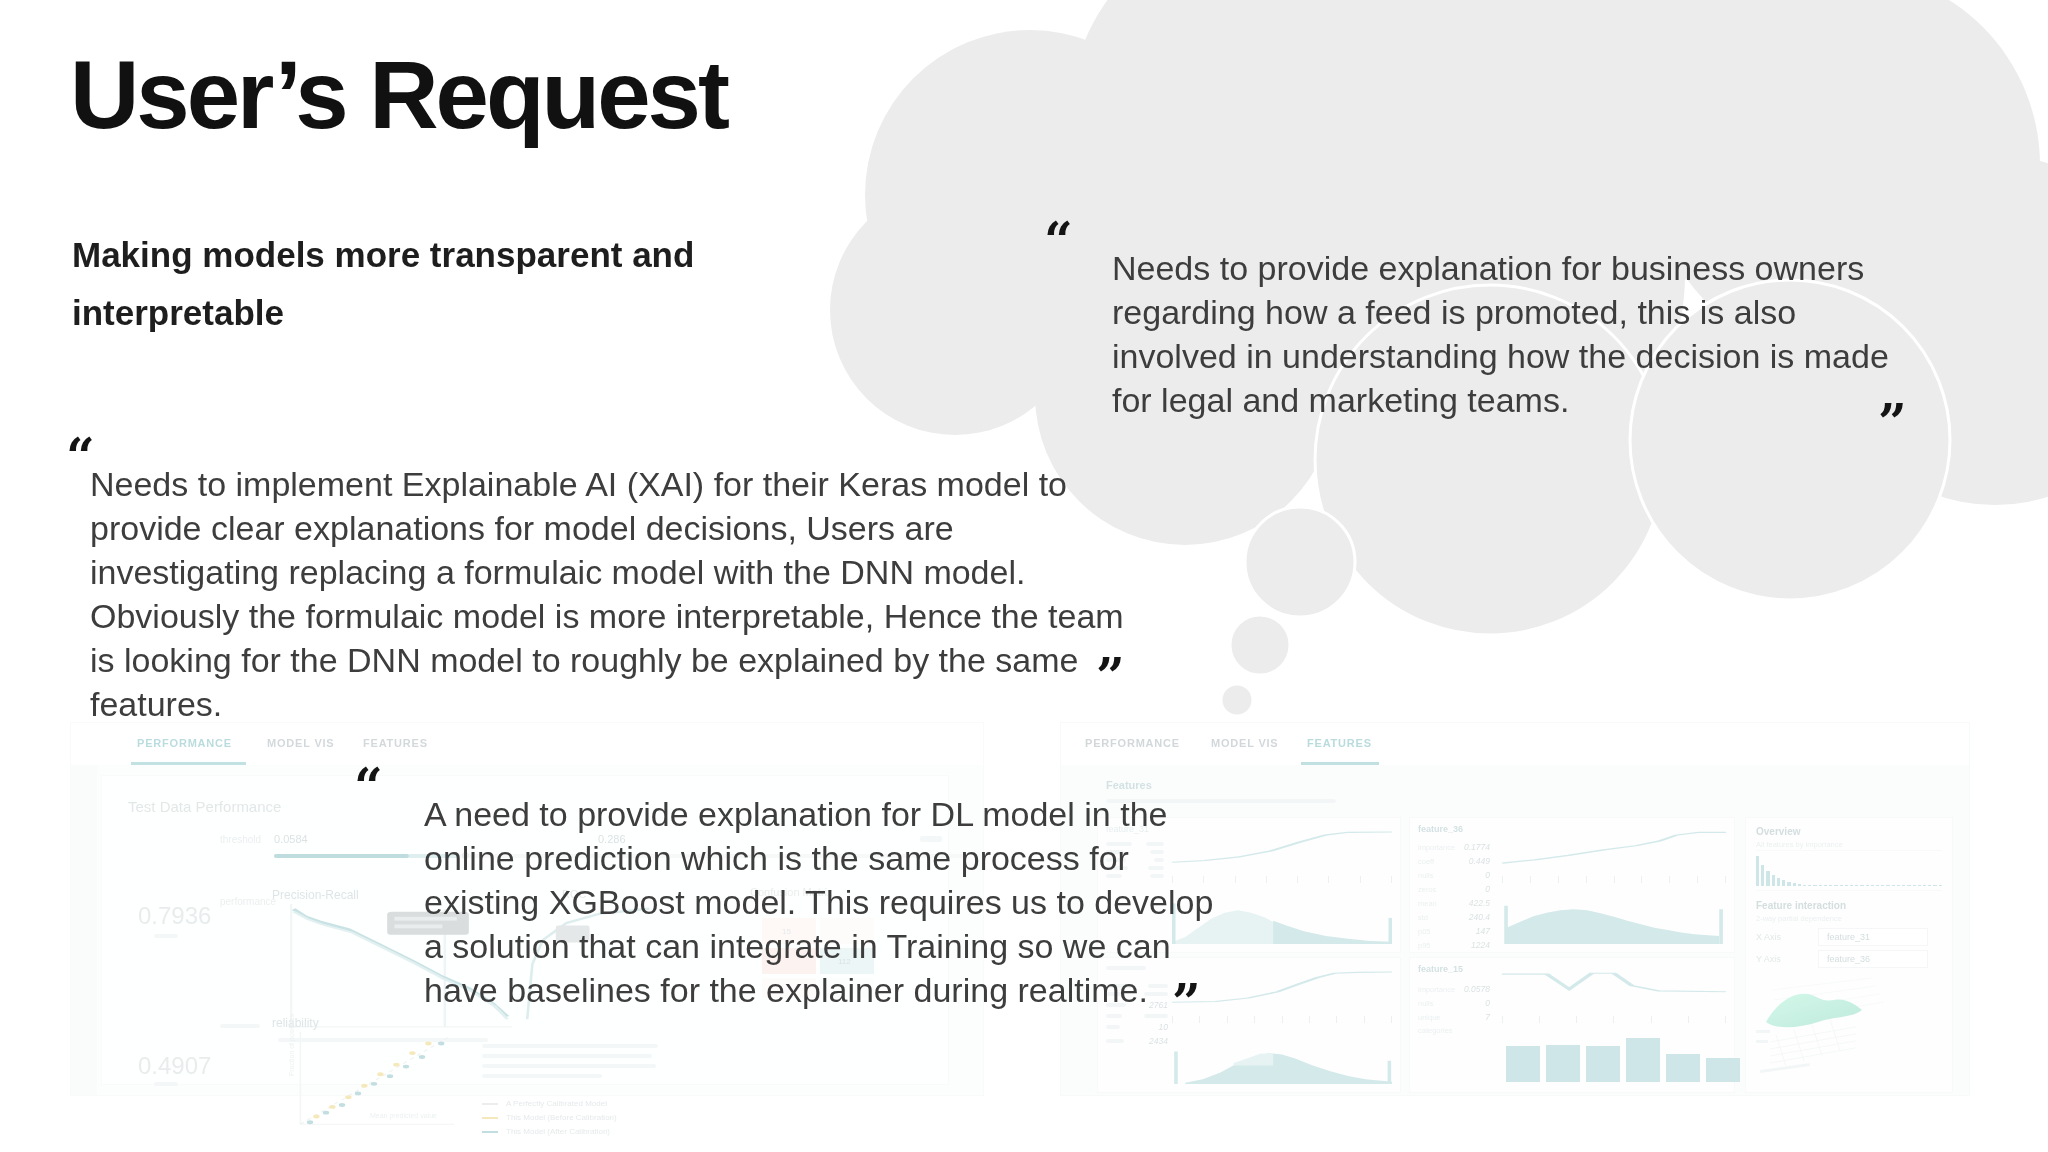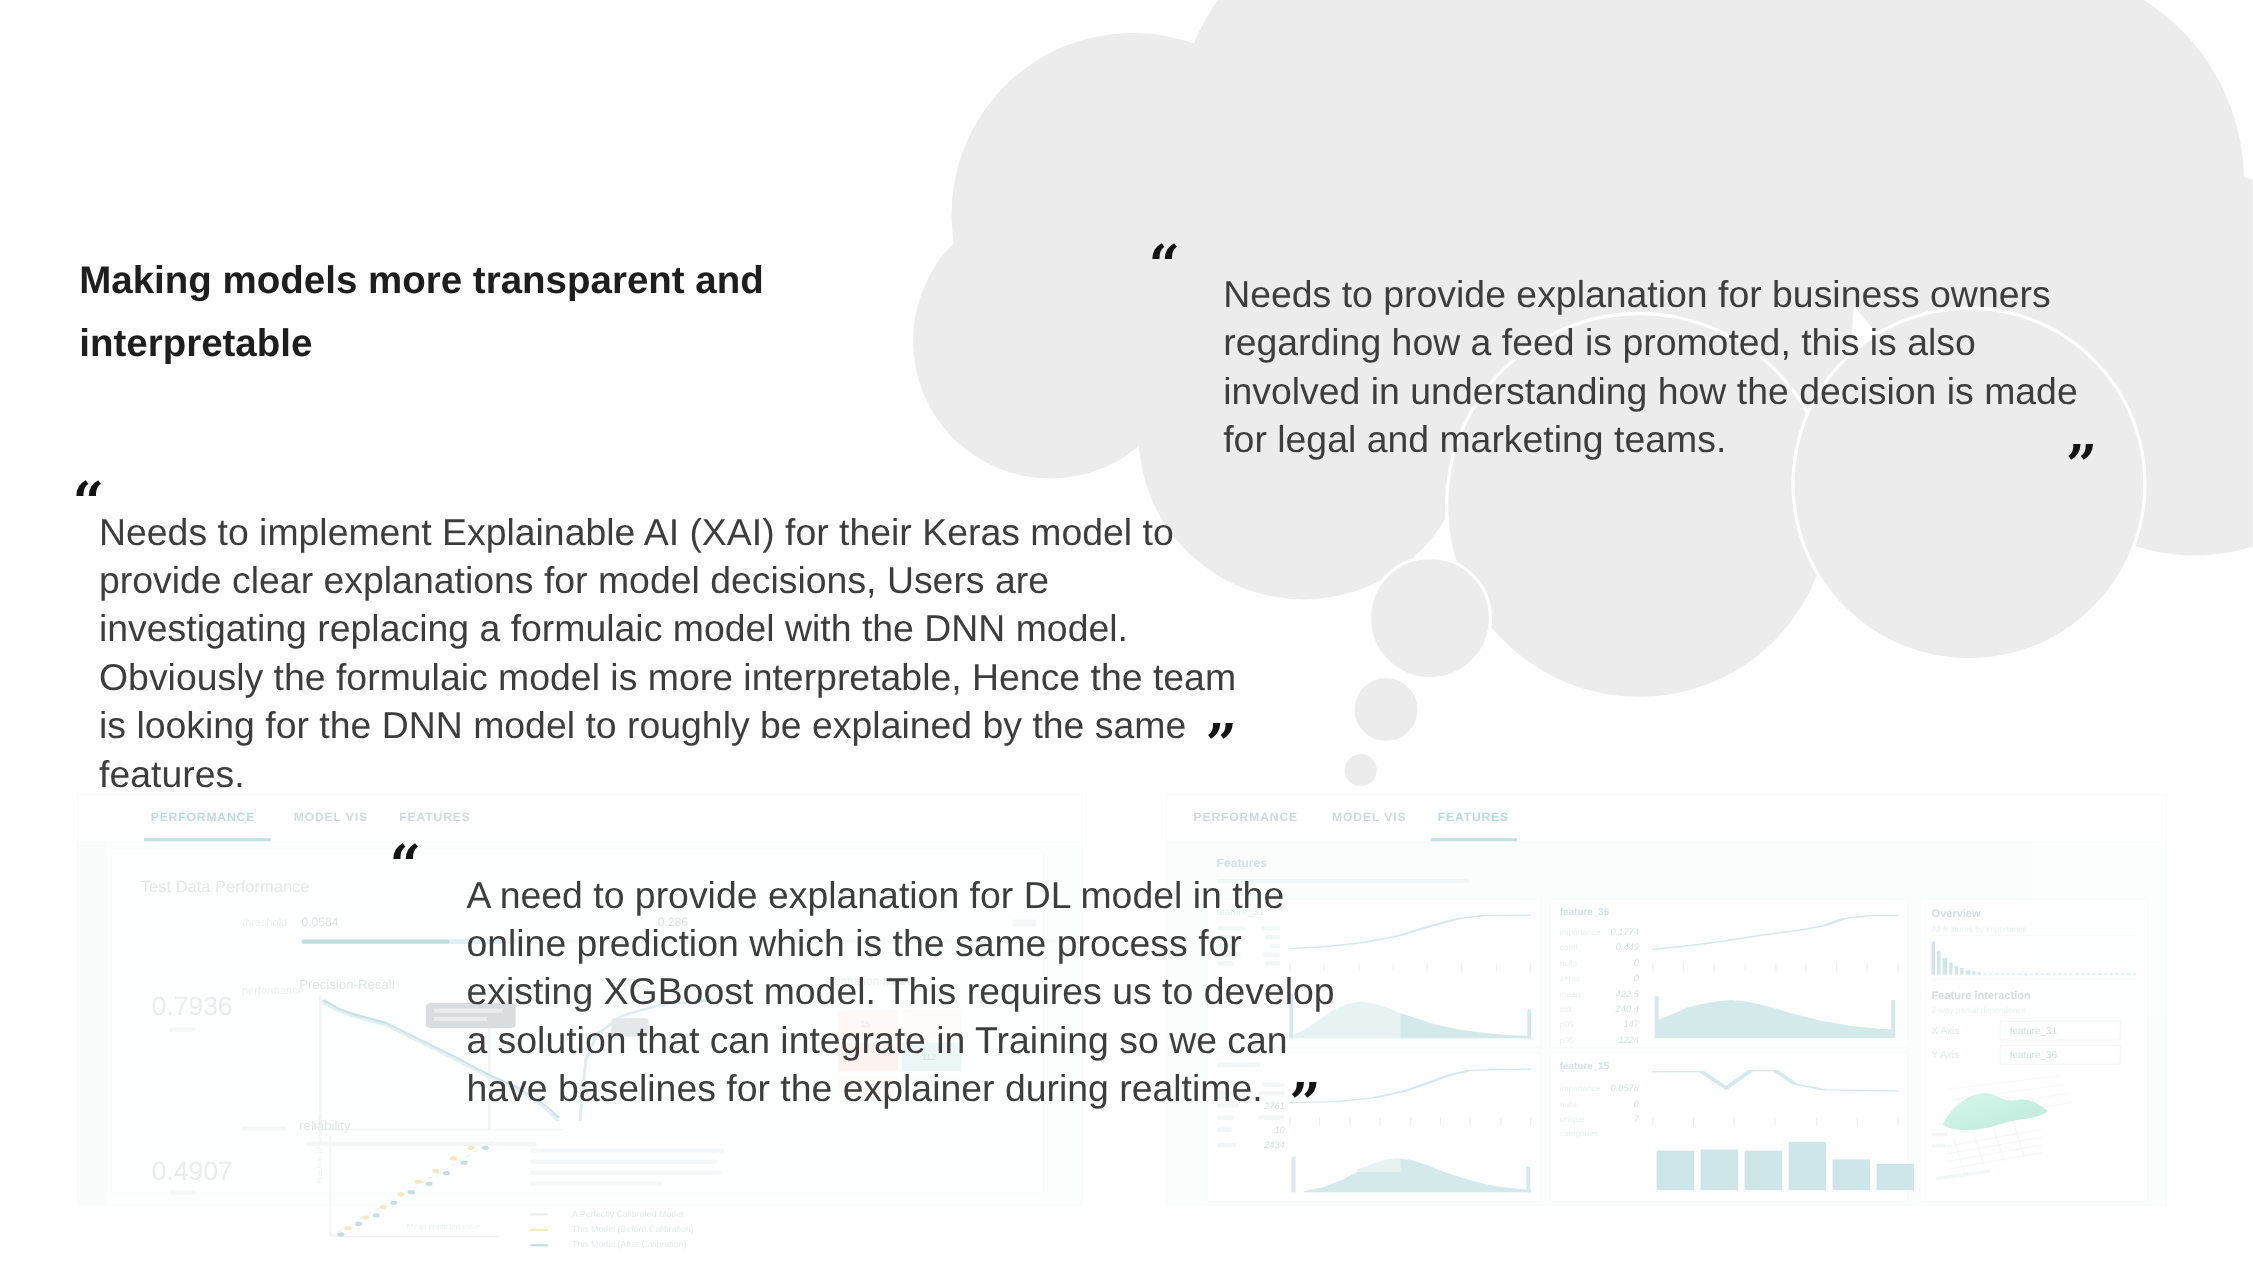--- a/index.html
+++ b/index.html
@@ -32,21 +32,21 @@
   .track{position:absolute;height:4px;background:#e9efef;border-radius:2px;}
   .fill{position:absolute;height:4px;border-radius:2px;background:#57a6ab;}
   .fill2{position:absolute;height:4px;background:#abd4d7;}
   .knob{position:absolute;width:7px;height:7px;border-radius:50%;background:#c7cfd1;top:-2px;}
   .barrow{position:absolute;display:flex;align-items:flex-end;gap:2px;}
   .barrow .vbar{flex:1;background:#7fbec2;}
   .bars7{position:absolute;display:flex;align-items:flex-end;gap:6px;}
   .bars7 .vbar{width:34px;background:#7fbec2;}
   .tickrow{position:absolute;border-bottom:0;display:flex;justify-content:space-between;}
   .tickrow i{width:1px;height:7px;background:#cfdadc;}
-  .legend-row{display:flex;align-items:center;gap:22px;margin-top:5px;}
+  .legend-row{display:flex;align-items:center;gap:8px;margin-top:5px;}
   .legend-swatch{width:16px;height:2px;}
   .legend-txt{font-size:8px;color:#b9c6c8;white-space:nowrap;}
   .statrow{display:flex;justify-content:space-between;align-items:center;margin-top:4px;}
   .statlab{font-size:7.5px;color:#ccd8da;}
   .statval{font-size:8.5px;color:#9fb3b5;font-style:italic;}
   .axisbox{background:#fff;border:1px solid #e3eaeb;font-size:9px;color:#8fa9ac;padding:3px 8px;width:92px;}
 </style>
 </head>
 <body>
 
@@ -63,20 +63,21 @@
       <circle cx="1185" cy="395" r="150"></circle>
       <circle cx="955" cy="310" r="125"></circle>
       <circle cx="1490" cy="460" r="175" stroke="#fff" stroke-width="3"></circle>
       <circle cx="1790" cy="440" r="160" stroke="#fff" stroke-width="3"></circle>
       <circle cx="1300" cy="562" r="55" stroke="#fff" stroke-width="3"></circle>
       <circle cx="1260" cy="645" r="30" stroke="#fff" stroke-width="3"></circle>
       <circle cx="1237" cy="700" r="16" stroke="#fff" stroke-width="3"></circle>
     </g>
   </svg>
 
+  <h1 class="title">User’s Request</h1>
   <h2 class="subtitle">Making models more transparent and interpretable</h2>
 
   <div class="dash" style="left:70px;top:722px;width:912px;height:372px;">
     <div class="tabs">
       <span class="tab active" style="left:66px;">PERFORMANCE</span>
       <span class="tab" style="left:196px;">MODEL VIS</span>
       <span class="tab" style="left:292px;">FEATURES</span>
       <span class="tabline" style="left:60px;top:39px;width:115px;"></span>
     </div>
     <div class="content">

